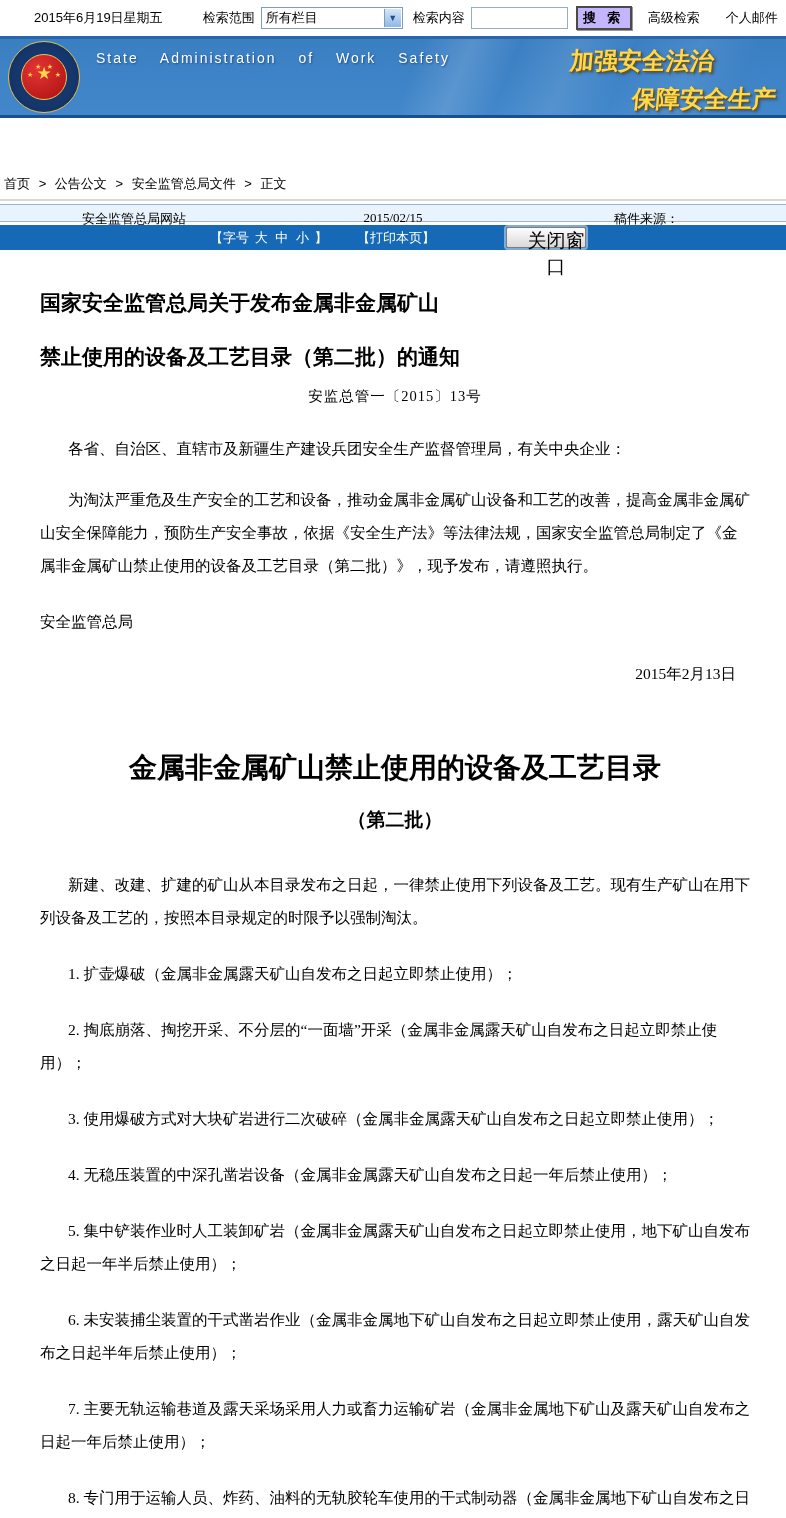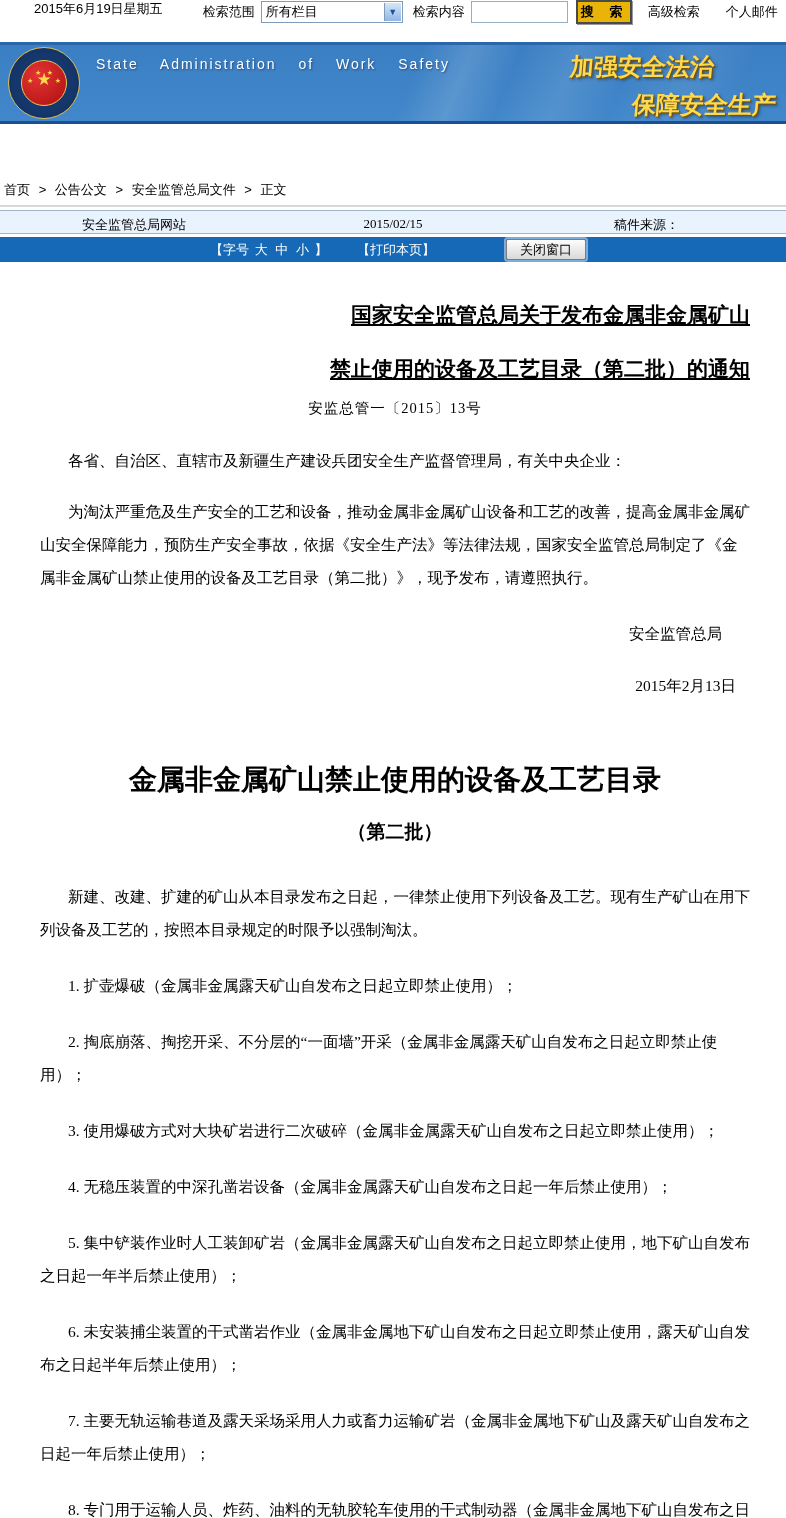--- a/index.html
+++ b/index.html
@@ -1,33 +1,33 @@
 <!DOCTYPE html>
 <html><head>
 <meta charset="utf-8">
 <style>
   * { margin:0; padding:0; box-sizing:border-box; }
   html,body { background:#fff; }
   body { width:786px; font-family:"Liberation Sans","DejaVu Sans",sans-serif; color:#000; }
 
   
-  .topbar { height:42px; display:flex; align-items:flex-start; font-size:13px; background:#fff; }
+  .topbar { height:36px; display:flex; align-items:center; font-size:13px; background:#fff; }
   .topbar .date { margin-left:34px; white-space:nowrap; }
   .search-area { display:flex; align-items:center; margin-left:40px; }
   .scope-label { margin-right:6px; }
   .select-box { width:142px; height:22px; border:1px solid #7f9db9; background:#fff; position:relative;
                 display:flex; align-items:center; padding-left:4px; font-size:13px; cursor:default; }
   .select-arrow { position:absolute; right:1px; top:1px; bottom:1px; width:17px;
                   background:linear-gradient(#d6e6f8,#8fb7e6); border-left:1px solid #7f9db9;
                   color:#20509a; font-size:9px; display:flex; align-items:center; justify-content:center; }
   .content-label { margin:0 6px 0 10px; }
   .search-input { width:97px; height:22px; border:1px solid #96aec4; background:#fff; padding:0 3px; font-size:13px; }
-  .search-btn { margin-left:8px; width:56px; height:24px; background:#eab308; border:2px solid #4a4a4a;
+  .search-btn { margin-left:8px; width:56px; height:24px; background:#c4b5fd; border:2px solid #4a4a4a;
                 font-size:13px; font-weight:bold; letter-spacing:4px; cursor:pointer;
-                box-shadow:1px 1px 0 #999; font-family:Liberation Mono, monospace; }
+                box-shadow:1px 1px 0 #999; font-family:Liberation Serif, serif; }
   .adv-link { margin-left:16px; color:#000; text-decoration:none; cursor:pointer; }
   .mail-link { margin-left:26px; color:#000; text-decoration:none; cursor:pointer; }
 
   
   .banner { height:82px; position:relative; border-top:3px solid #2a66ab; border-bottom:3px solid #1b4f93;
             background:
               linear-gradient(112deg, rgba(255,255,255,0) 52%, rgba(255,255,255,.14) 58%, rgba(255,255,255,0) 64%,
                               rgba(255,255,255,.10) 71%, rgba(255,255,255,0) 78%, rgba(255,255,255,.08) 86%, rgba(255,255,255,0) 93%),
               linear-gradient(#3b7fc3,#4187ca); overflow:hidden; }
   .logo { position:absolute; left:8px; top:2px; width:72px; height:72px; border-radius:50%;
@@ -49,45 +49,45 @@
             text-shadow:1px 1px 0 #7a5200, 2px 2px 3px rgba(40,20,0,.55); }
   .slogan.s1 { margin-right:62px; }
   .slogan.s2 { margin-top:6px; }
 
   
   .breadcrumb { padding:17px 4px 6px; font-size:13px; border-bottom:2px solid #d8d8d8;margin-top:40px; }
   .crumb-link { color:#000; text-decoration:none; cursor:pointer; }
   .crumb-sep { margin:0 5px; color:#000; }
 
   
-  .meta-bar { height:24px; margin-top:3px; background:#e9f3fd; border-top:1px solid #9fb6ca;
+  .meta-bar { height:18px; margin-top:3px; background:#e9f3fd; border-top:1px solid #9fb6ca;
               border-bottom:1px solid #9fb6ca; position:relative; font-size:13px; }
   .meta-source { position:absolute; left:82px; top:5px; }
   .meta-date { position:absolute; left:0; right:0; top:5px; text-align:center;
                font-family:"Liberation Serif","DejaVu Serif",serif; }
   .meta-origin { position:absolute; left:614px; top:5px; }
 
   
   .toolbar { height:25px; margin-top:3px; background:#1569b6; position:relative; color:#fff; font-size:13px; }
   .fontsize-ctl { position:absolute; left:210px; top:4px; }
   .fontsize-ctl span, .fontsize-ctl a { color:#fff; text-decoration:none; }
   .fontsize-ctl a { cursor:pointer; margin:0 2px; }
   .print-ctl { position:absolute; left:357px; top:4px; color:#fff; cursor:pointer; }
   .close-btn { position:absolute; left:506px; top:2px; width:80px; height:21px;
                background:linear-gradient(#fdfdfd,#d9d9d9); border:1px solid #7d7d7d; border-radius:2px;
-               box-shadow:0 0 0 2px rgba(255,255,255,.45); font-size:13px; cursor:pointer; font-family:inherit; }
+               box-shadow:0 0 0 2px rgba(255,255,255,.45); font-size:19px; cursor:pointer; font-family:inherit;padding-left:20px; }
 
   
   .article { padding:0 36px 20px 40px; min-height:1152px; font-size:15.5px;
              font-family:"Liberation Serif","DejaVu Serif",serif; }
-  .doc-title { text-align:right; font-size:21px; font-weight:bold; line-height:54px; margin-top:26px;text-decoration:underline; }
+  .doc-title { text-align:left; font-size:21px; font-weight:bold; line-height:54px; margin-top:26px; }
   .doc-number { text-align:center; font-size:14.5px; letter-spacing:1px; margin-top:3px; }
   .article p { line-height:33px; margin:0 0 23px; text-indent:28px; }
   .salutation { margin-top:26px !important; margin-bottom:18px !important; }
-  .sig-name { text-align:right; padding-right:28px; line-height:33px; margin-top:0; }
+  .sig-name { text-align:left; padding-right:28px; line-height:33px; margin-top:0; }
   .sig-date { text-align:right; padding-right:14px; line-height:33px; margin-top:19px; }
   .catalog-title { text-align:center; font-size:28px; font-weight:bold; margin-top:58px; line-height:40px; }
   .catalog-subtitle { text-align:center; font-size:19px; font-weight:bold; margin-top:12px; line-height:40px; }
   .catalog-intro { margin-top:28px !important; }
 </style>
 </head>
 <body>
 
 <div class="topbar">
   <span class="date">2015年6月19日星期五</span>

